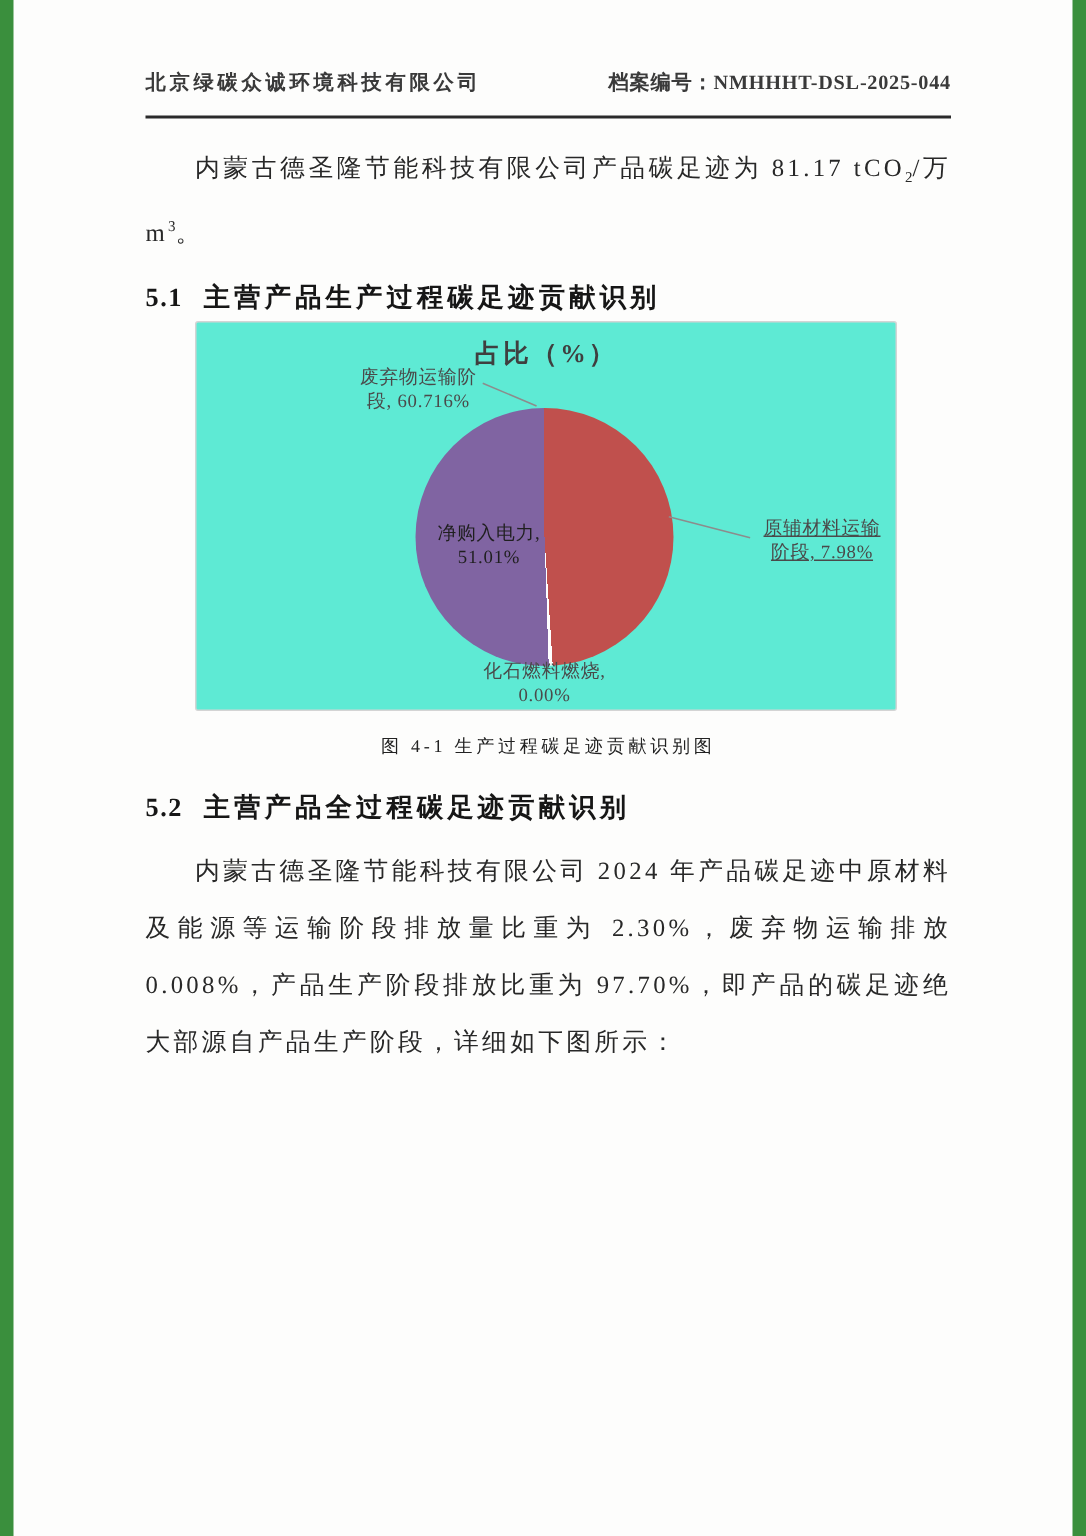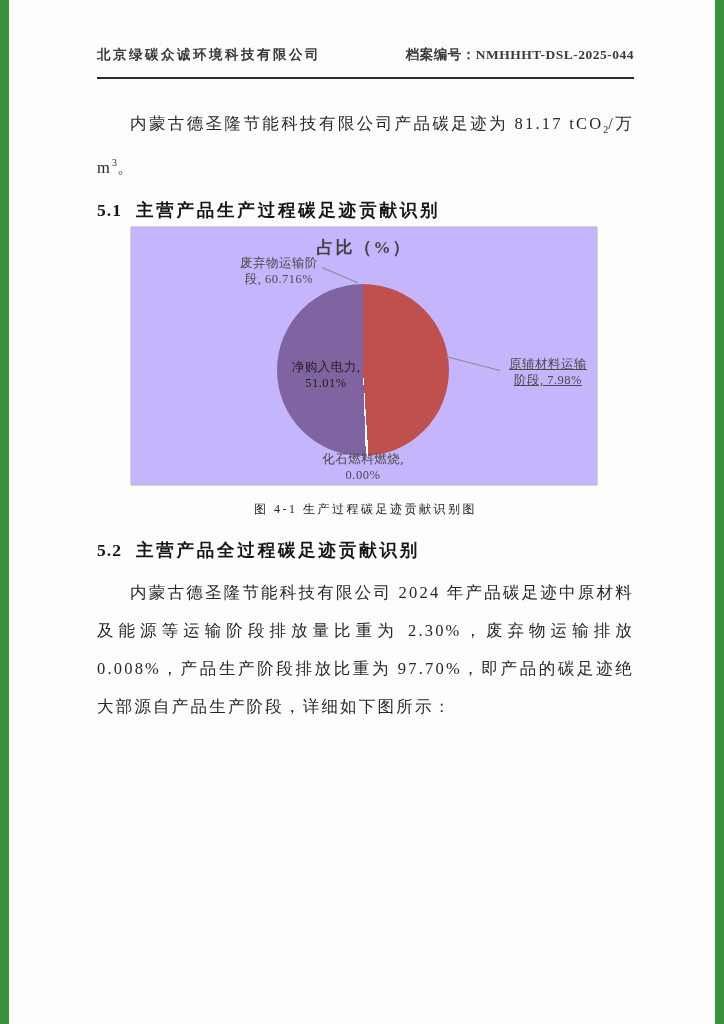--- a/index.html
+++ b/index.html
@@ -23,34 +23,34 @@
     margin-top:46px;padding-bottom:13px;border-bottom:2px solid #2a2a2a;
     font-size:13.5px;font-weight:bold;color:#3a3a3a;
   }
   .hdr .company{letter-spacing:2.5px;}
   .hdr .docnum{letter-spacing:0.5px;}
 
   p.body-text{
     margin:0;text-align:justify;text-indent:2em;
     font-size:16.5px;letter-spacing:2.2px;line-height:37px;color:#282828;
   }
-  p.intro{margin-top:28px;line-height:33px;}
+  p.intro{margin-top:16px;line-height:33px;}
   sub.small, sup.small{font-size:10px;letter-spacing:0;}
 
   h2.sec{
     margin:14px 0 0 0;font-size:17.5px;font-weight:bold;color:#161616;
     letter-spacing:2.8px;
   }
   h2.sec .num{letter-spacing:1px;margin-right:14px;}
 
   .chart-frame{
     position:relative;
     margin:4px 0 0 33px;
     width:468px;height:260px;
-    background:#c4b5fd;
+    background:#5eead4;
     border:1px solid #d4d4d4;border-radius:2px;
     box-sizing:border-box;
     padding-left:19px;
   }
   .chart-title{
     position:absolute;left:0;right:0;top:9px;text-align:center;
     font-size:17px;font-weight:bold;color:#3f3f3f;letter-spacing:2px;
   }
   .pie{
     position:absolute;left:146px;top:57px;width:172px;height:172px;

